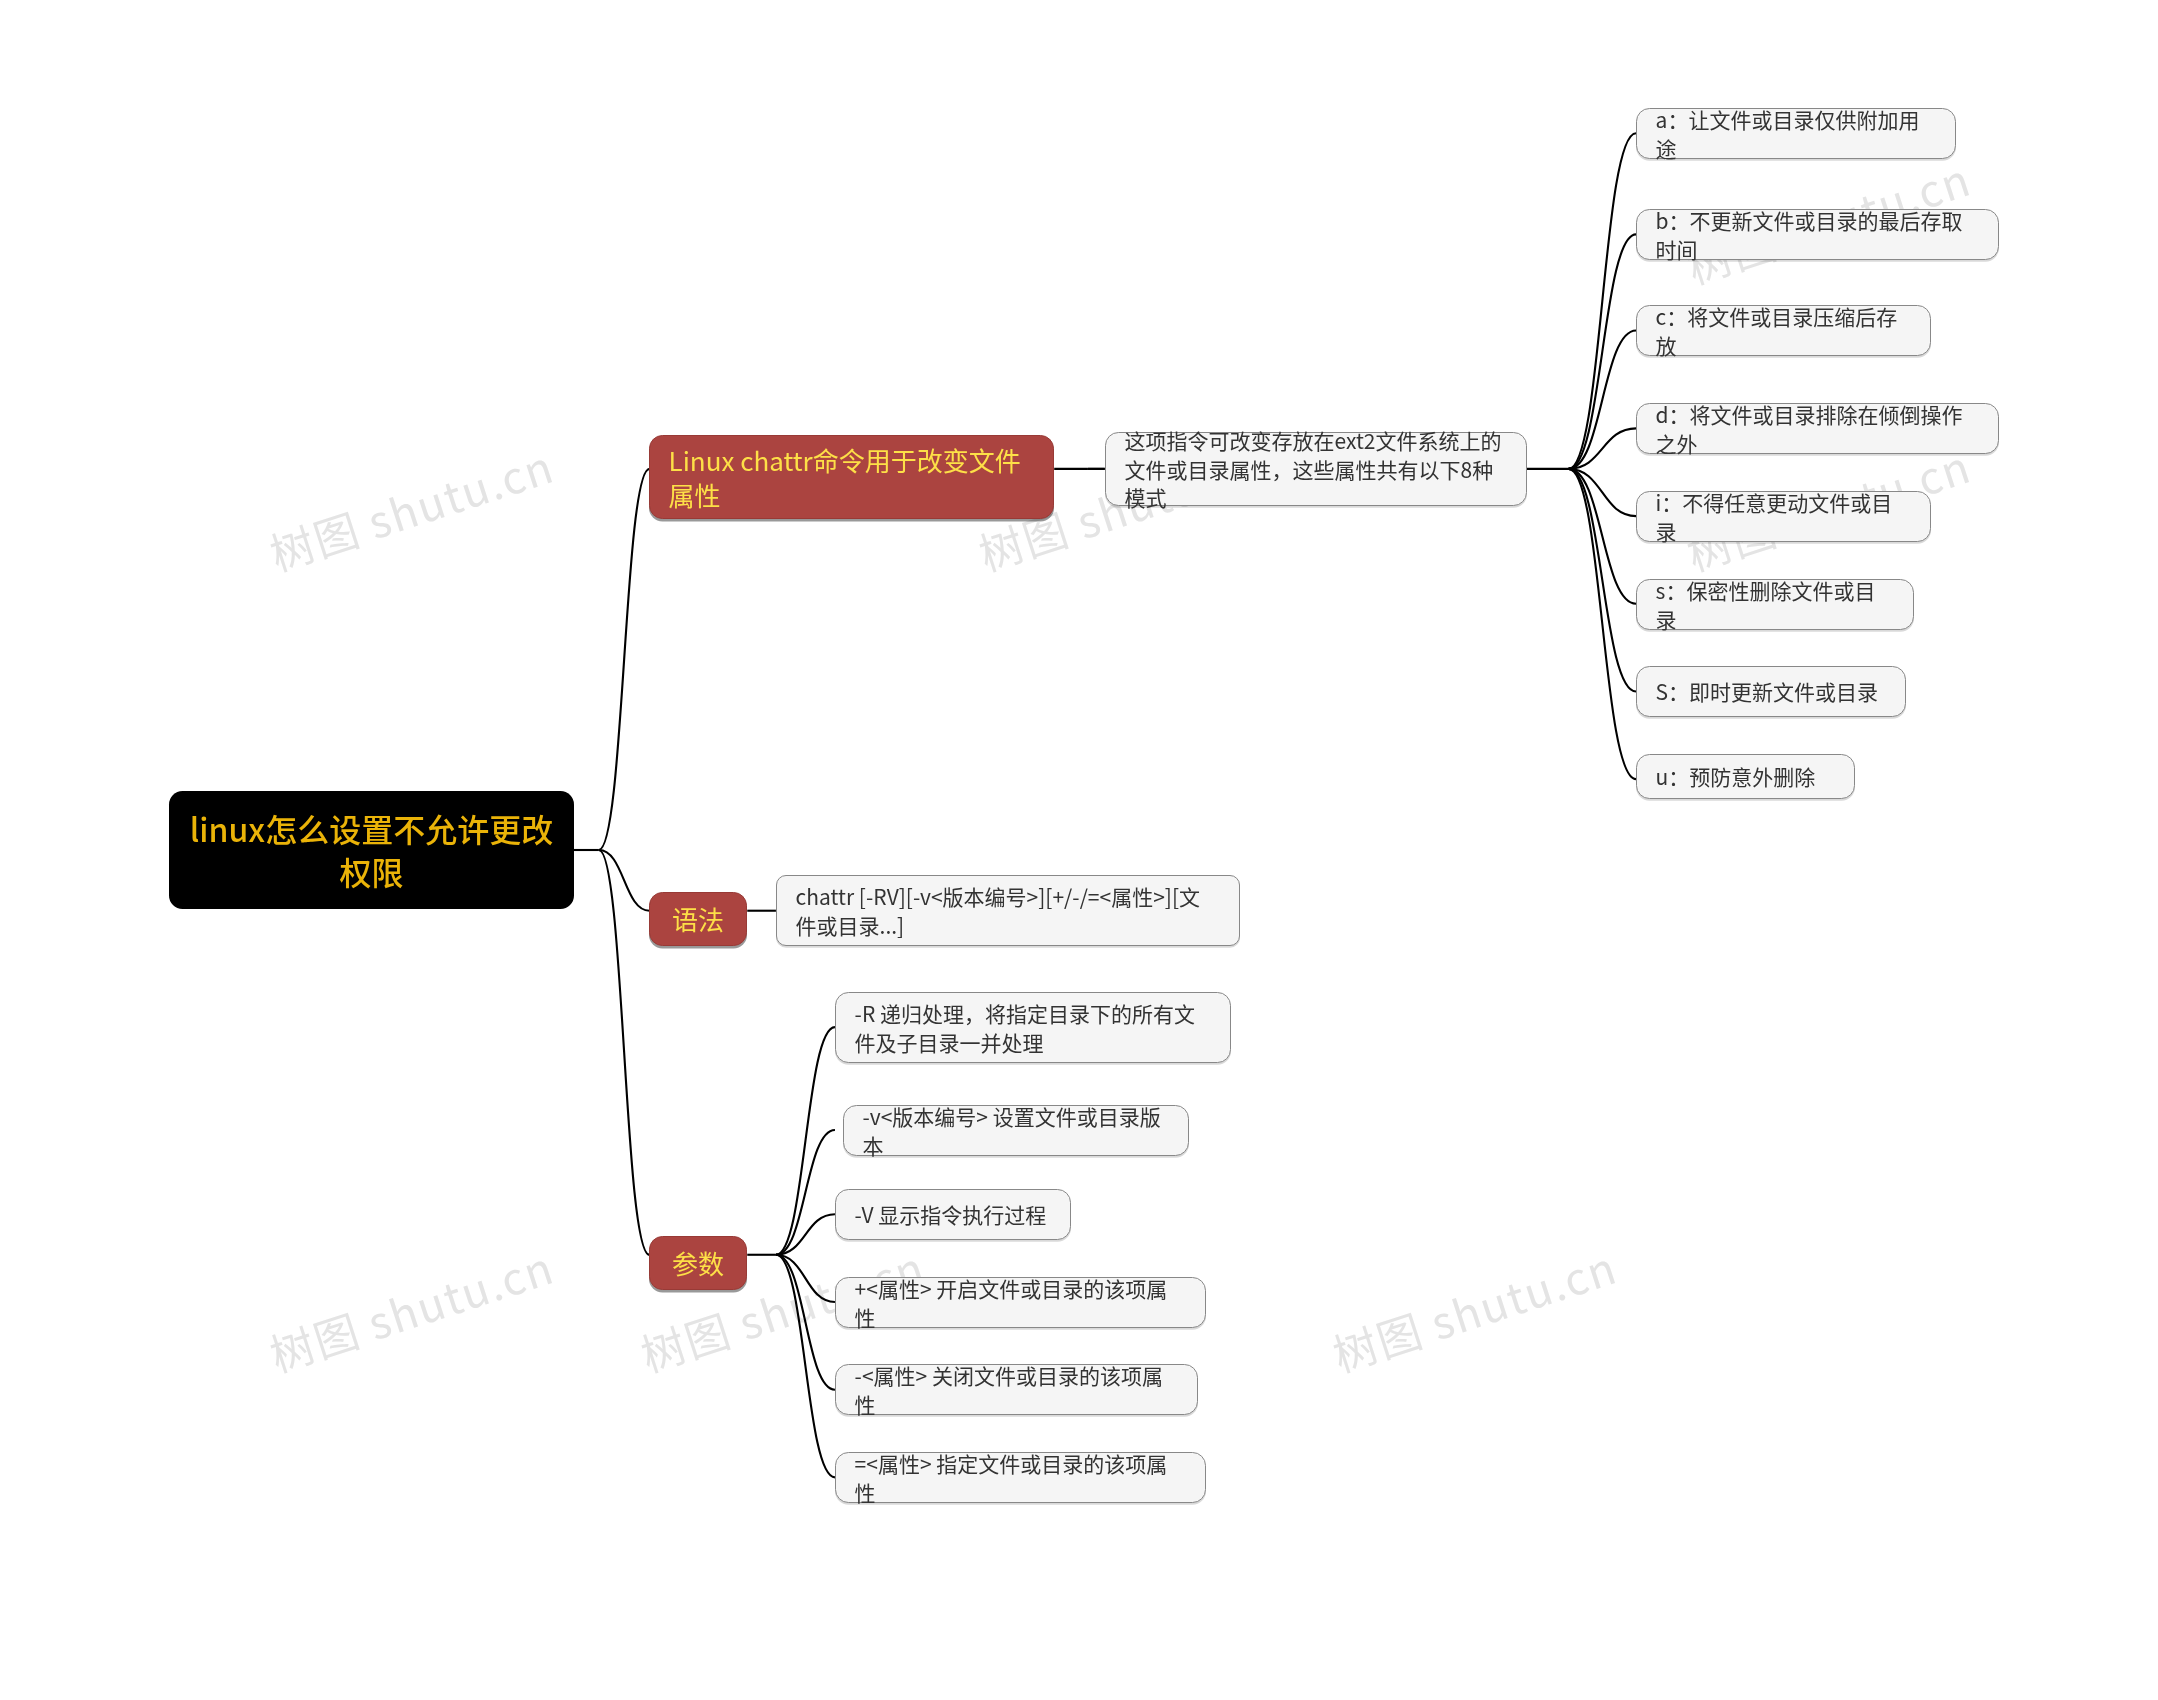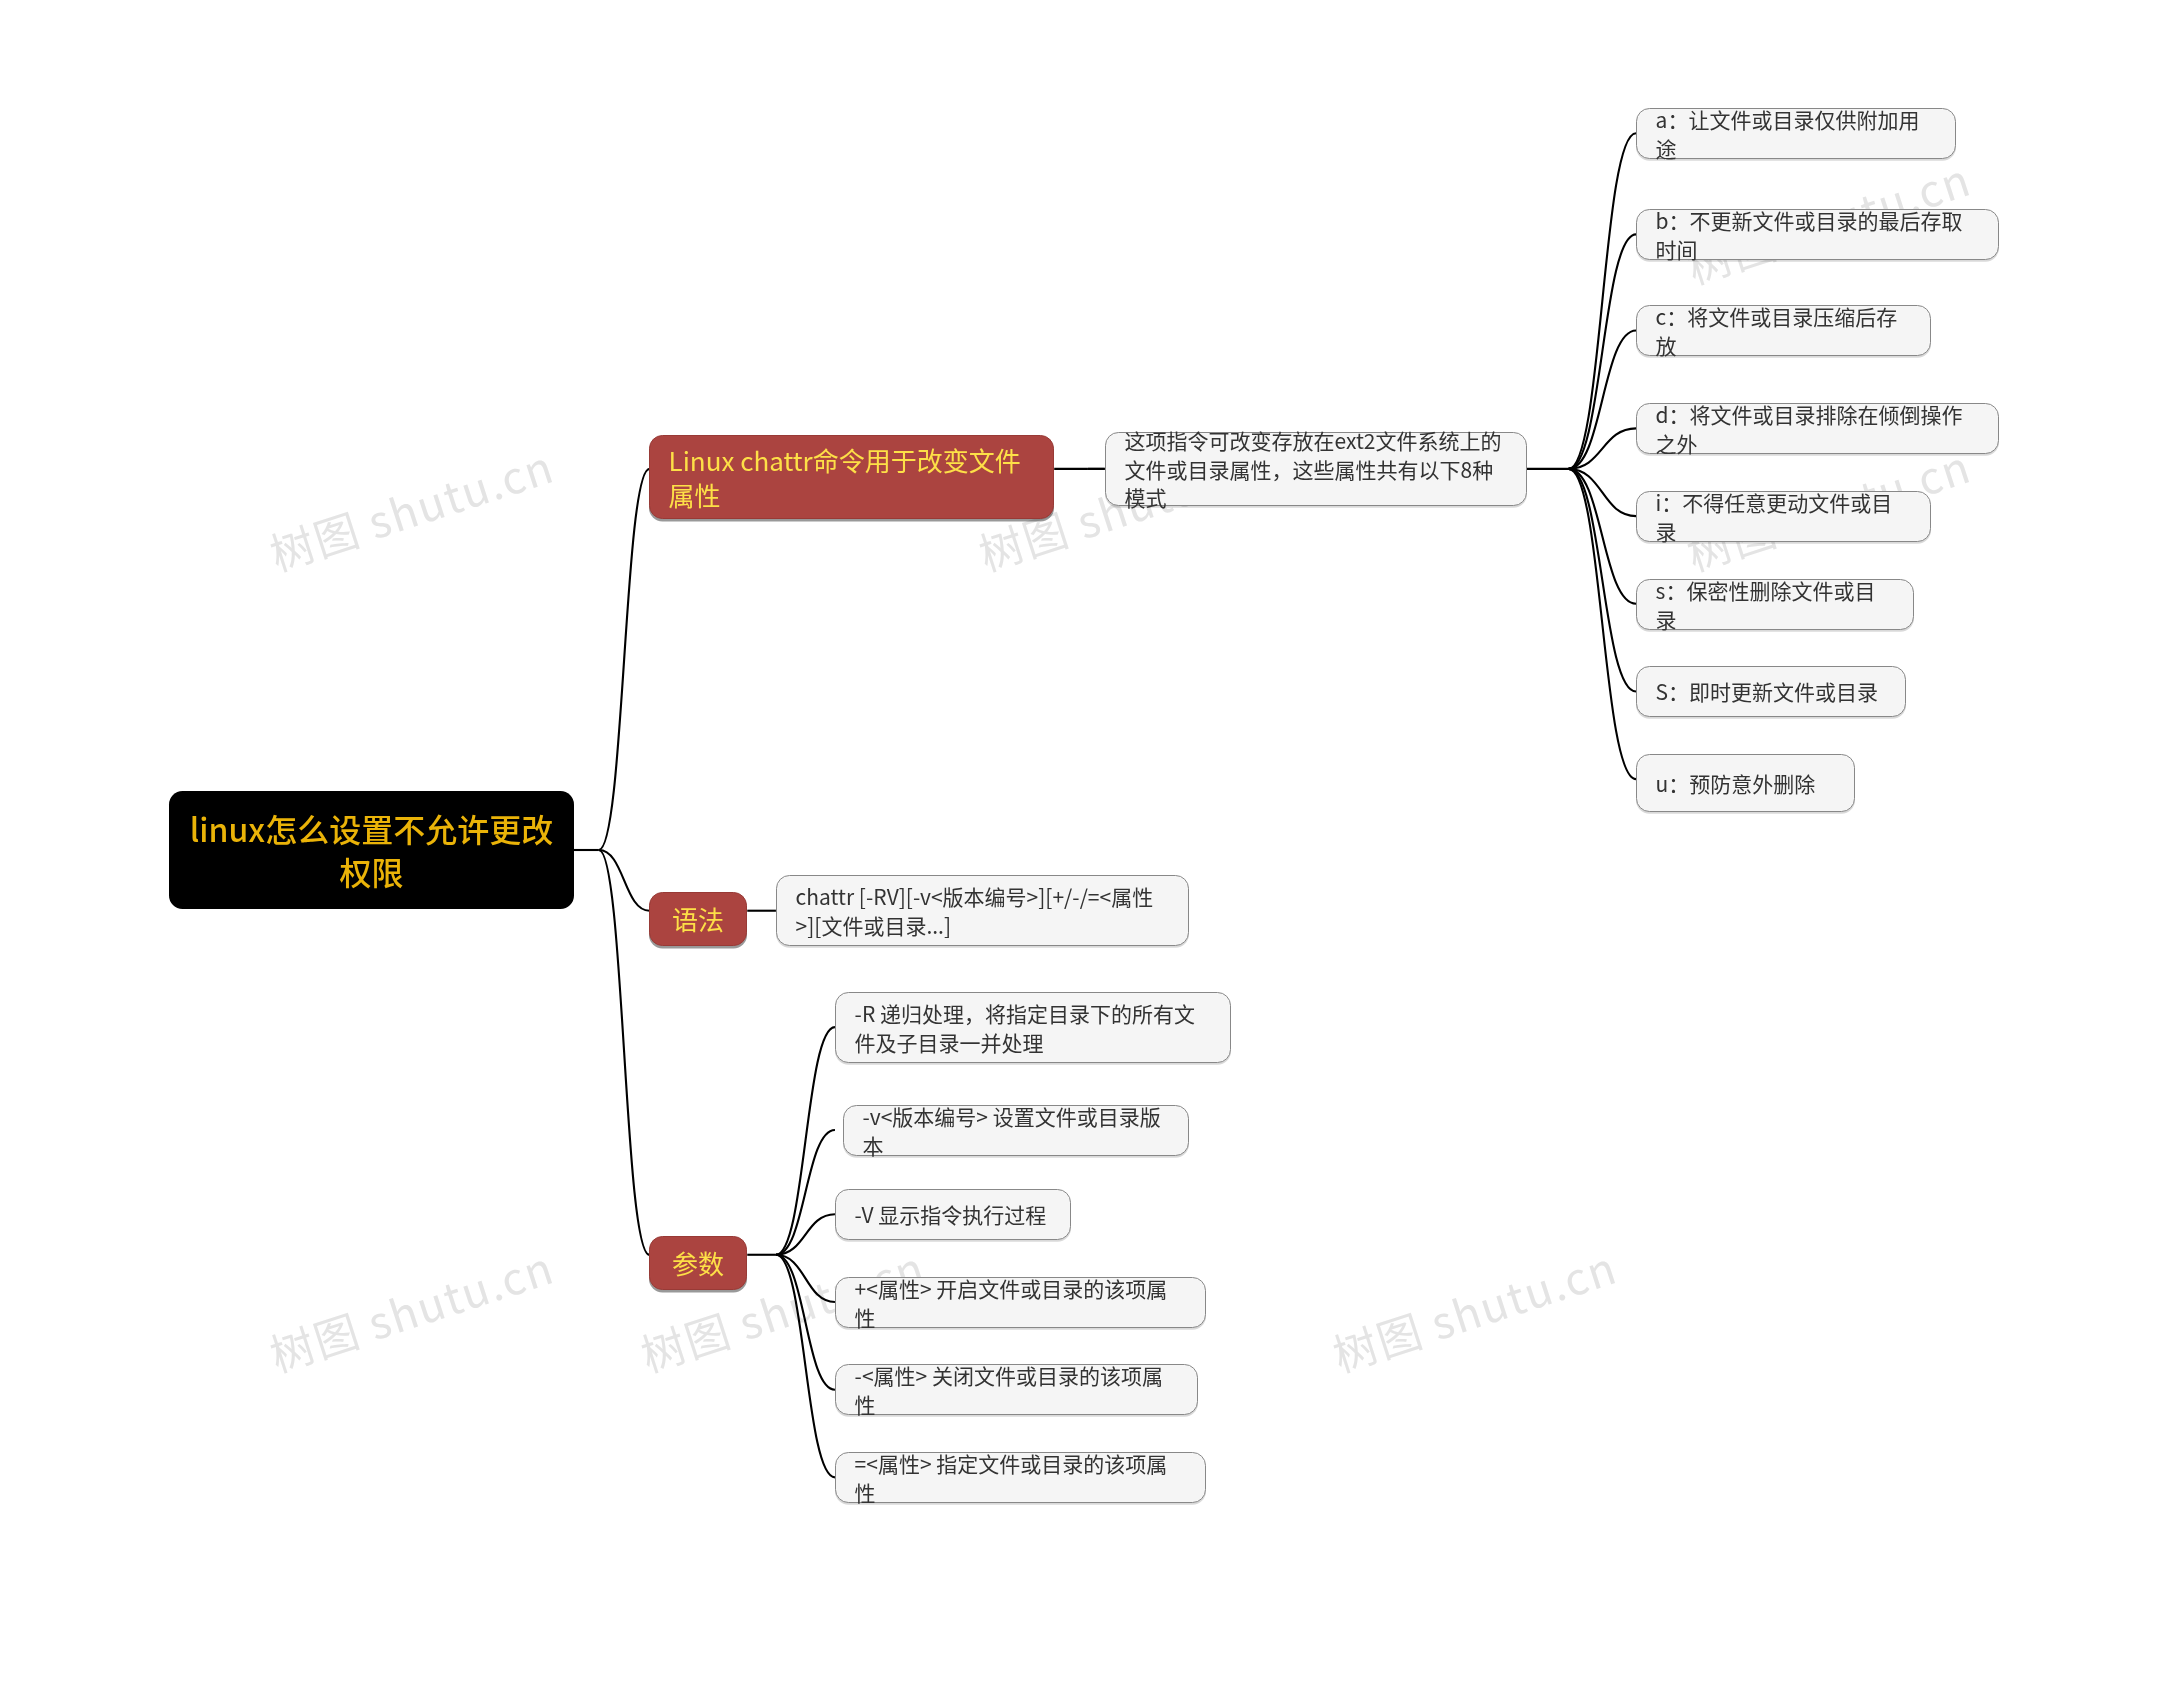--- a/index.html
+++ b/index.html
@@ -141,29 +141,29 @@
 </div>
 <div class="node leaf-node" style="left:1636px; top:491px; width:295px; height:51px;">
   <span>i：不得任意更动文件或目录</span>
 </div>
 <div class="node leaf-node" style="left:1636px; top:579px; width:278px; height:51px;">
   <span>s：保密性删除文件或目录</span>
 </div>
 <div class="node leaf-node" style="left:1636px; top:666px; width:270px; height:51px;">
   <span>S：即时更新文件或目录</span>
 </div>
-<div class="node leaf-node" style="left:1636px; top:754px; width:219px; height:58px;">
+<div class="node leaf-node" style="left:1636px; top:754px; width:219px; height:45px;">
   <span>u：预防意外删除</span>
 </div>
 
 <div class="node branch-node small" style="left:649px; top:884px; width:98px; height:54px;">
   <span>语法</span>
 </div>
 
-<div class="node leaf-node" style="left:776px; top:875px; width:413px; height:71px;">
+<div class="node leaf-node" style="left:776px; top:875px; width:464px; height:71px;border-radius:10px;">
   <span>chattr [-RV][-v&lt;版本编号&gt;][+/-/=&lt;属性&gt;][文件或目录...]</span>
 </div>
 
 <div class="node branch-node small" style="left:649px; top:1228px; width:98px; height:54px;">
   <span>参数</span>
 </div>
 
 <div class="node leaf-node" style="left:835px; top:992px; width:396px; height:71px;">
   <span>-R 递归处理，将指定目录下的所有文件及子目录一并处理</span>
 </div>

